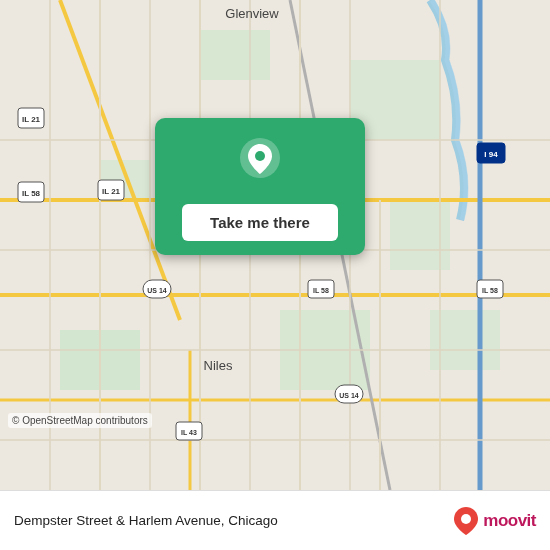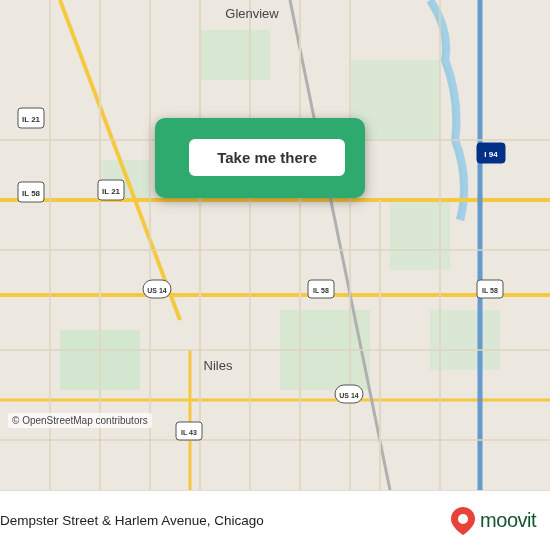--- a/index.html
+++ b/index.html
@@ -28,23 +28,23 @@
 
     
     #popup-card {
       position: absolute;
       top: 118px;
       left: 155px;
       width: 210px;
       background-color: #2eaa6e;
       border-radius: 10px;
       display: flex;
-      flex-direction: row;
+      flex-direction: column;
       align-items: center;
-      padding: 12px 20px 14px 20px;
+      padding: 18px 20px 14px 20px;
       box-shadow: 0 3px 12px rgba(0,0,0,0.35);
       gap: 14px;
     }
 
     #location-pin-icon {
       width: 44px;
       height: 44px;
       margin-bottom: 10px;
     }
 
@@ -61,43 +61,43 @@
     }
 
     
     #bottom-bar {
       width: 550px;
       height: 60px;
       background-color: white;
       border-top: 1px solid #ddd;
       display: flex;
       align-items: center;
-      padding: 0 0;
+      padding: 0 14px;
       position: relative;
     }
 
     #moovit-logo {
       position: absolute;
       right: 14px;
       top: 50%;
       transform: translateY(-50%);
       display: flex;
       align-items: center;
       gap: 5px;
     }
 
     #moovit-pin {
       width: 24px;
       height: 28px;
     }
 
     #moovit-text {
-      font-size: 20px;
-      font-weight: 400;
-      color: #14532d;
+      font-size: 17px;
+      font-weight: 700;
+      color: #be185d;
       letter-spacing: -0.5px;
     }
 
     #address-text {
       font-size: 13.5px;
       color: #222;
       flex: 1;
     }
 
     #osm-credit {

